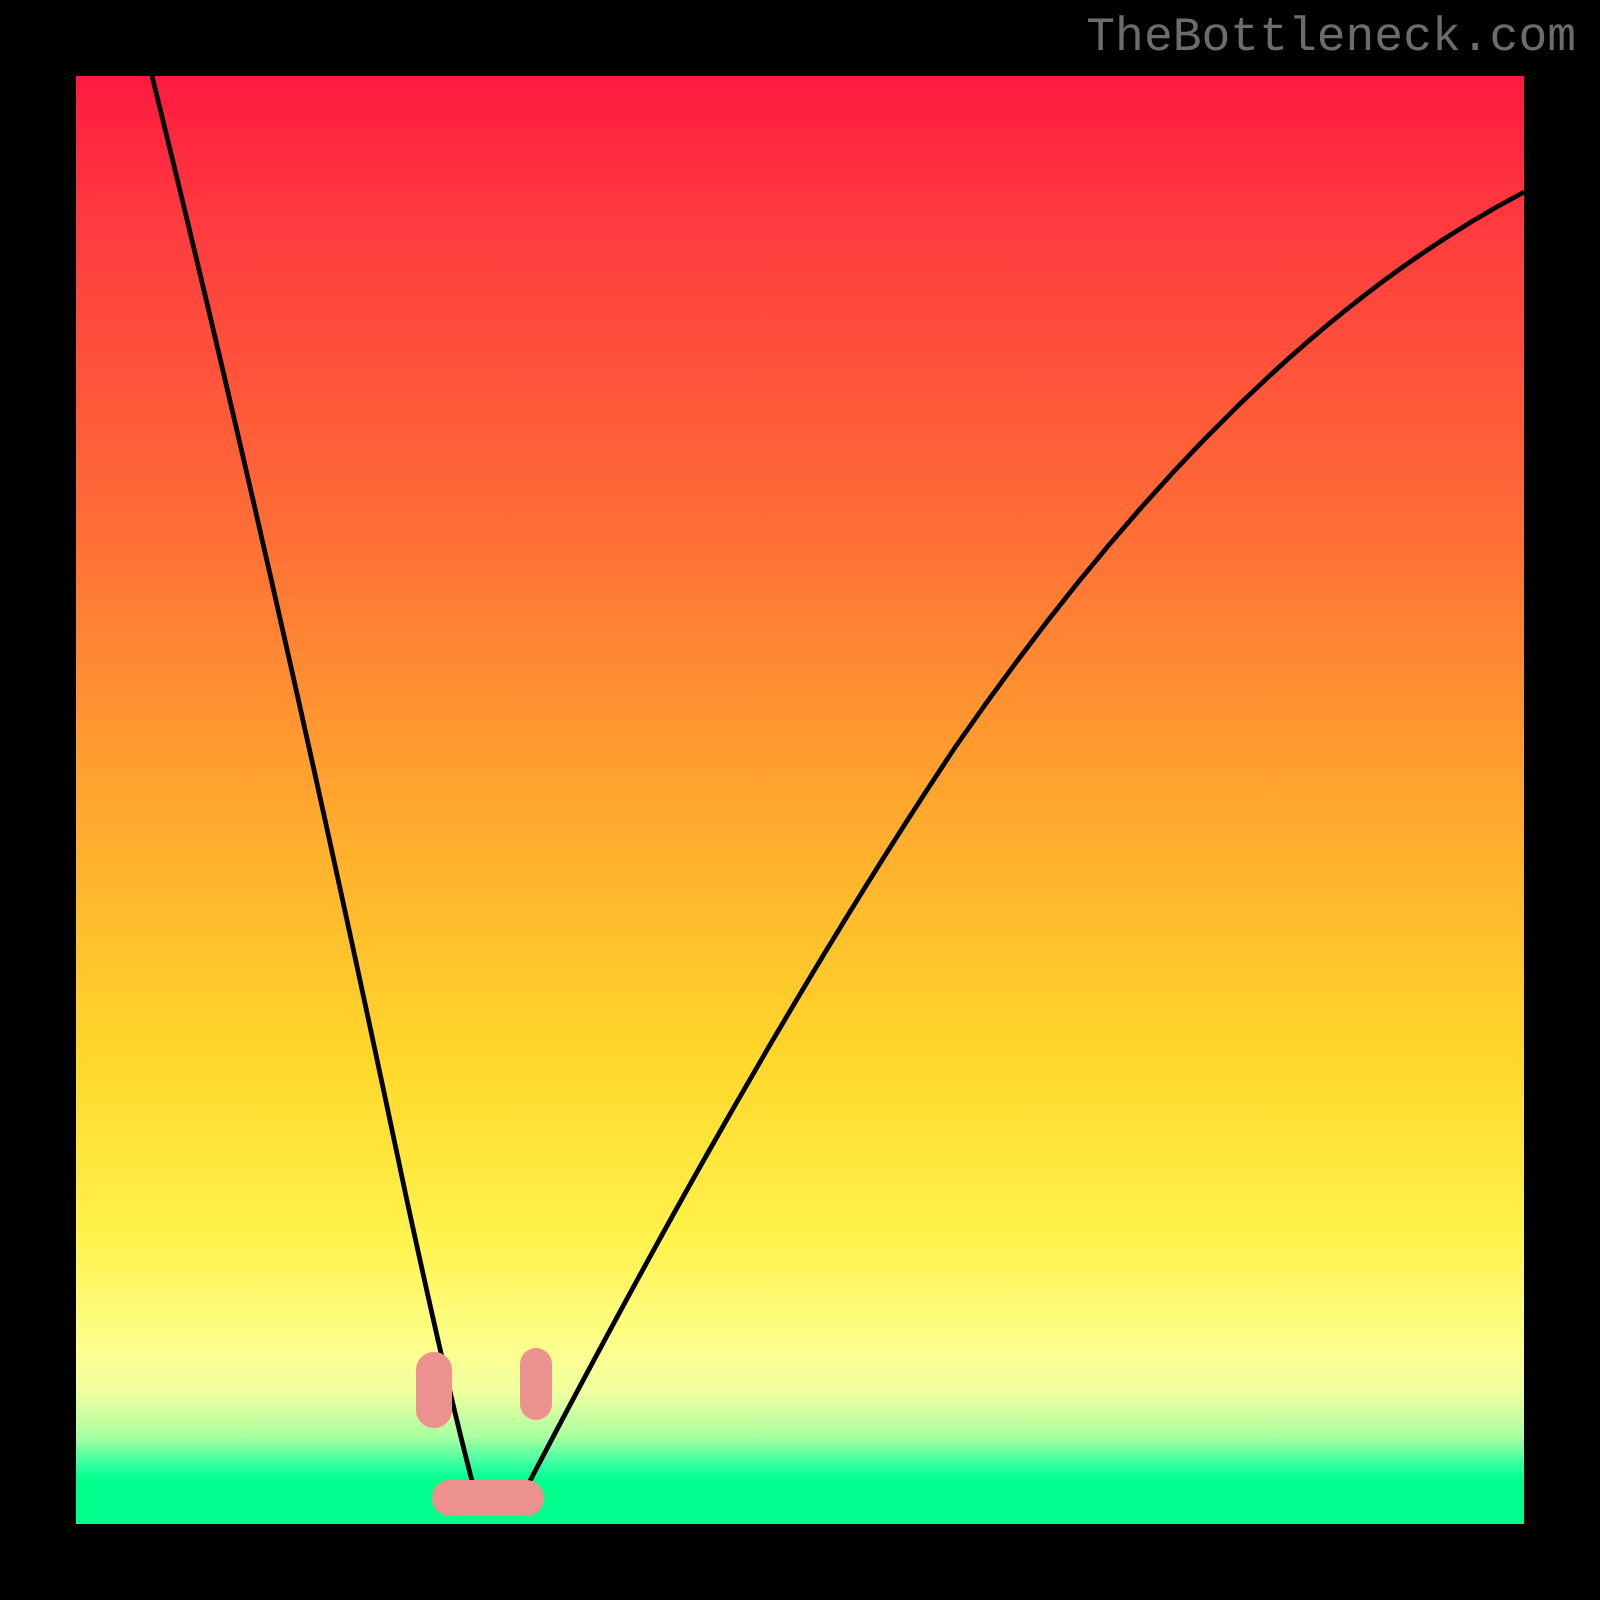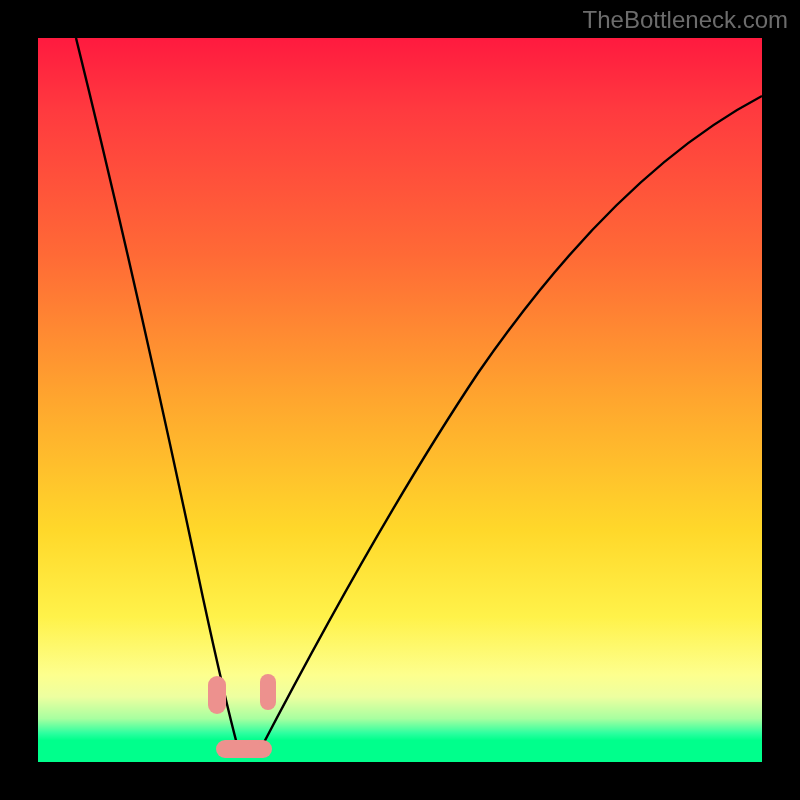--- a/index.html
+++ b/index.html
@@ -8,21 +8,21 @@
     background: #000;
     width: 800px;
     height: 800px;
     overflow: hidden;
     position: relative;
   }
   .watermark {
     position: absolute;
     top: 6px;
     right: 12px;
-    font-family: Liberation Sans, sans-serif;
+    font-family: Liberation Mono, monospace;
     font-size: 24px;
     font-weight: 500;
     color: #6c6c6c;
     z-index: 10;
   }
   .plot-area {
     position: absolute;
     top: 38px;
     left: 38px;
     width: 724px;

